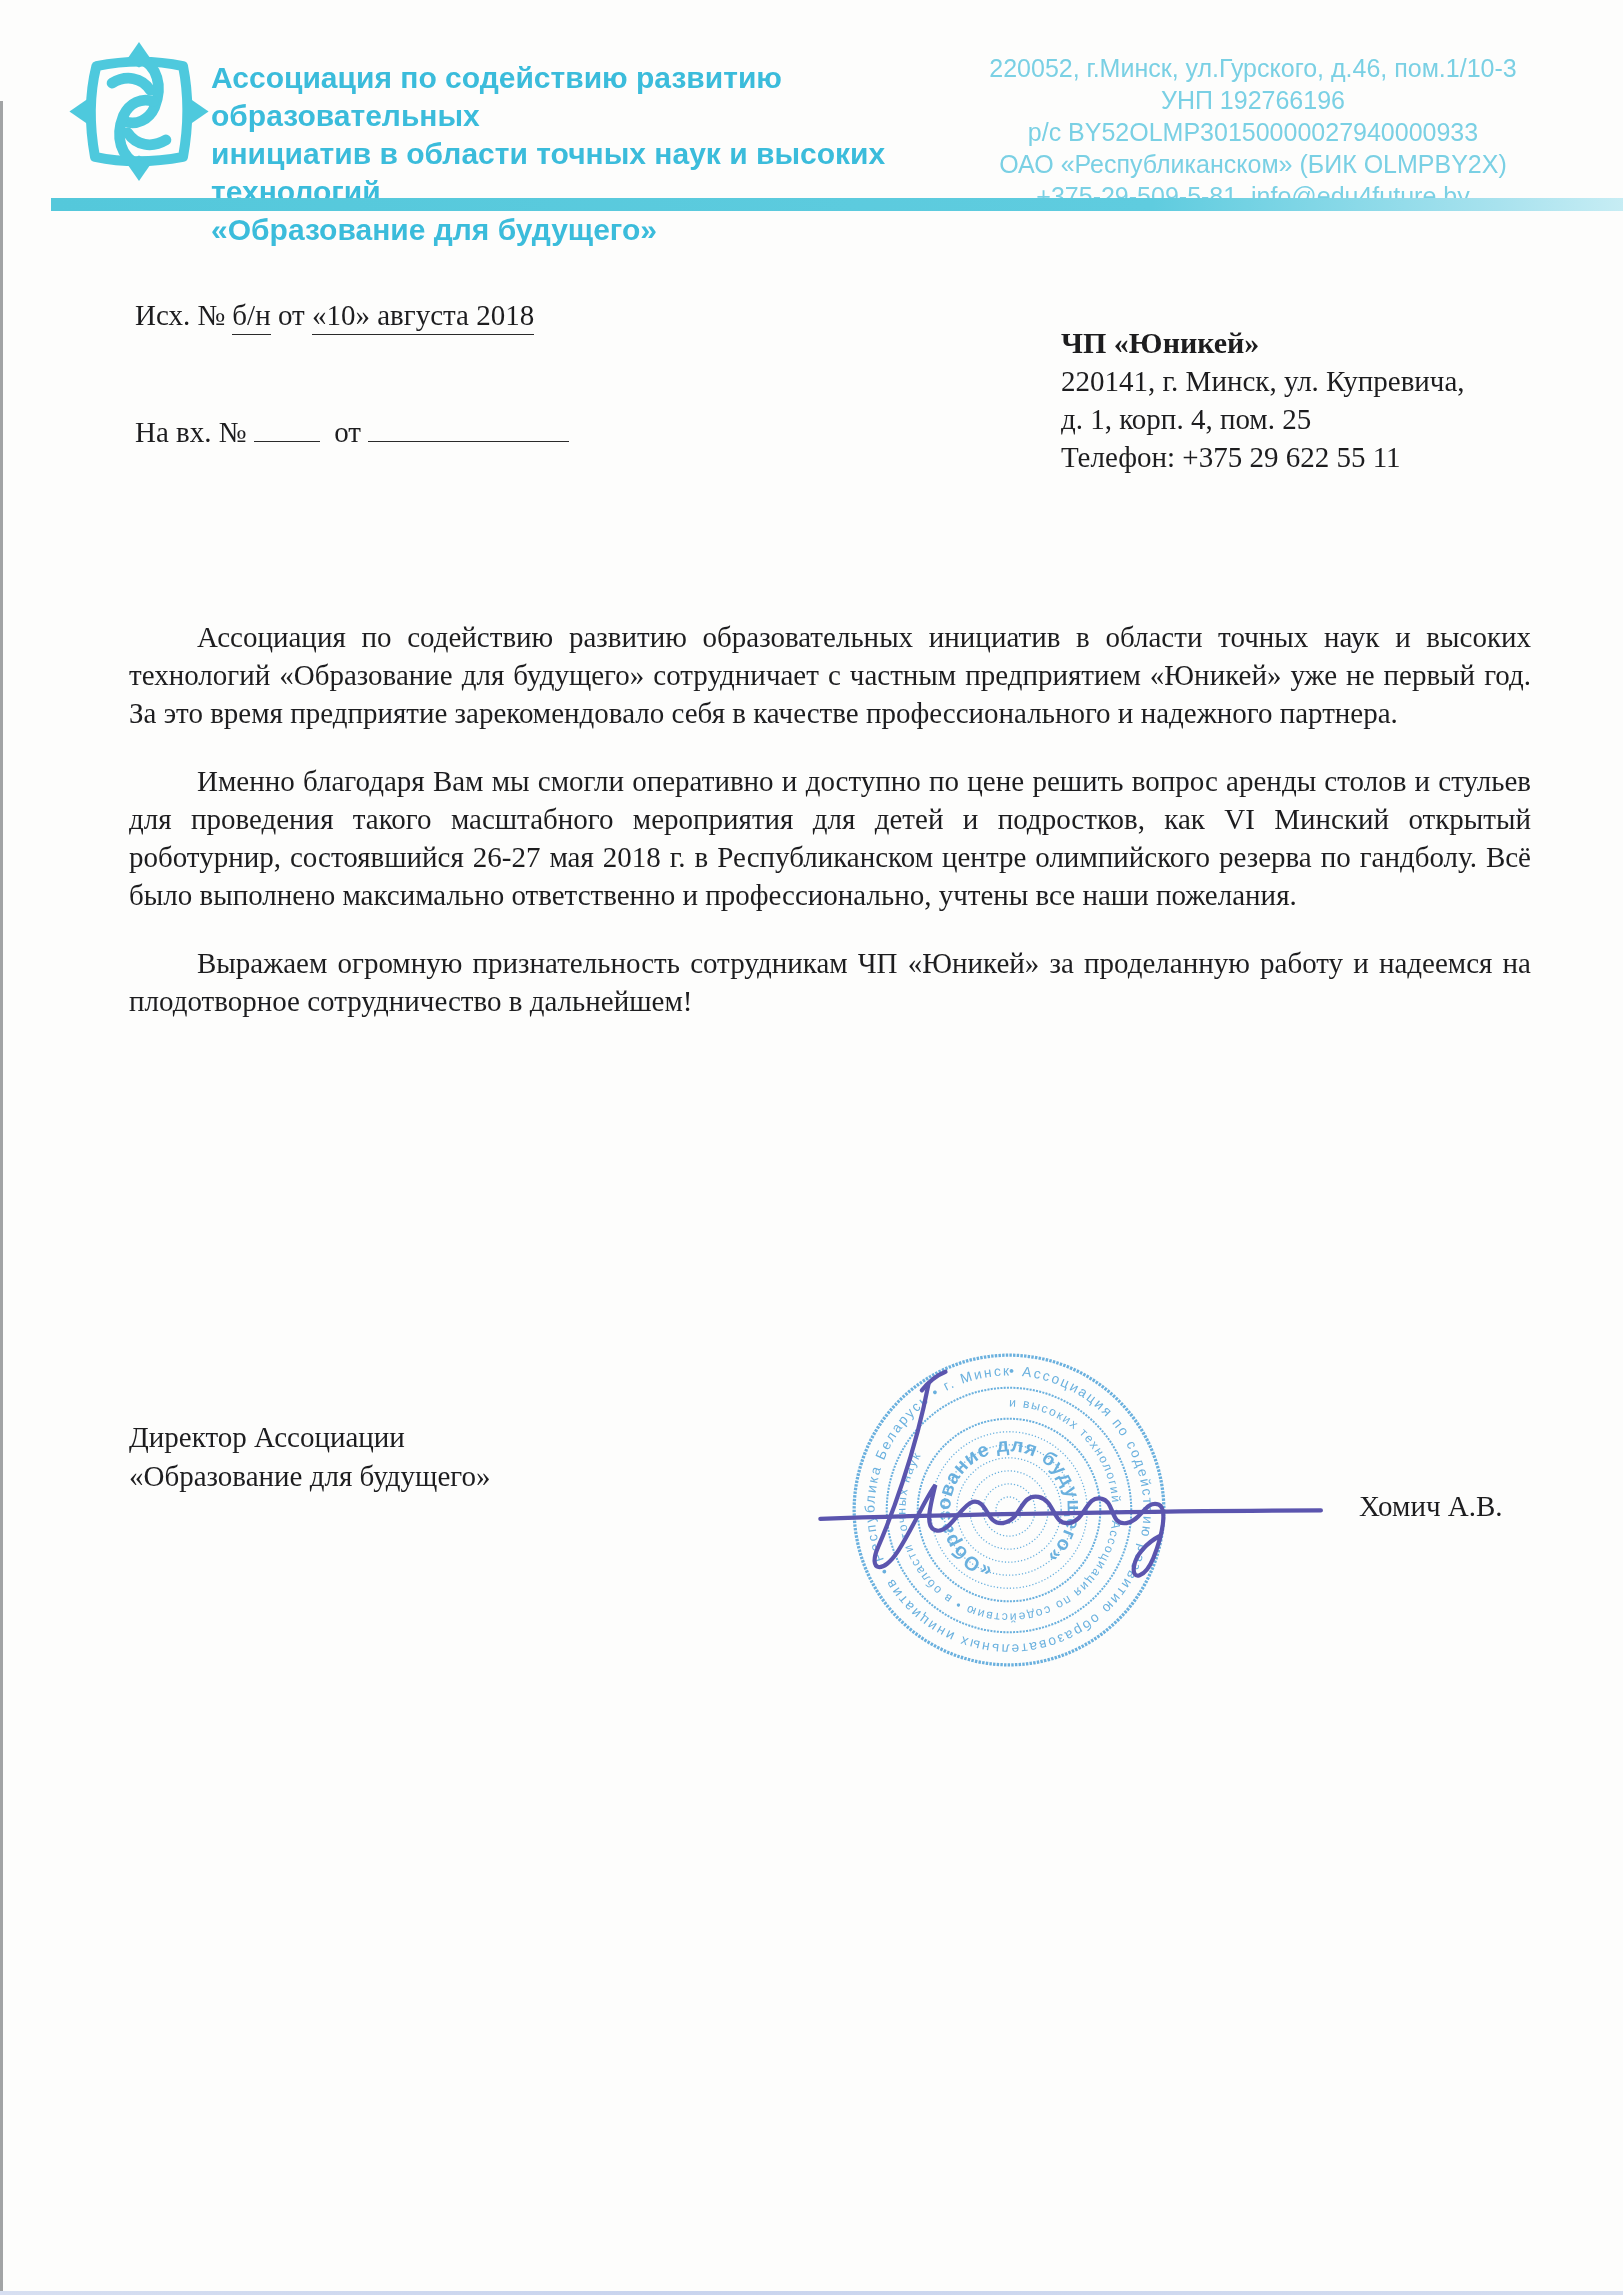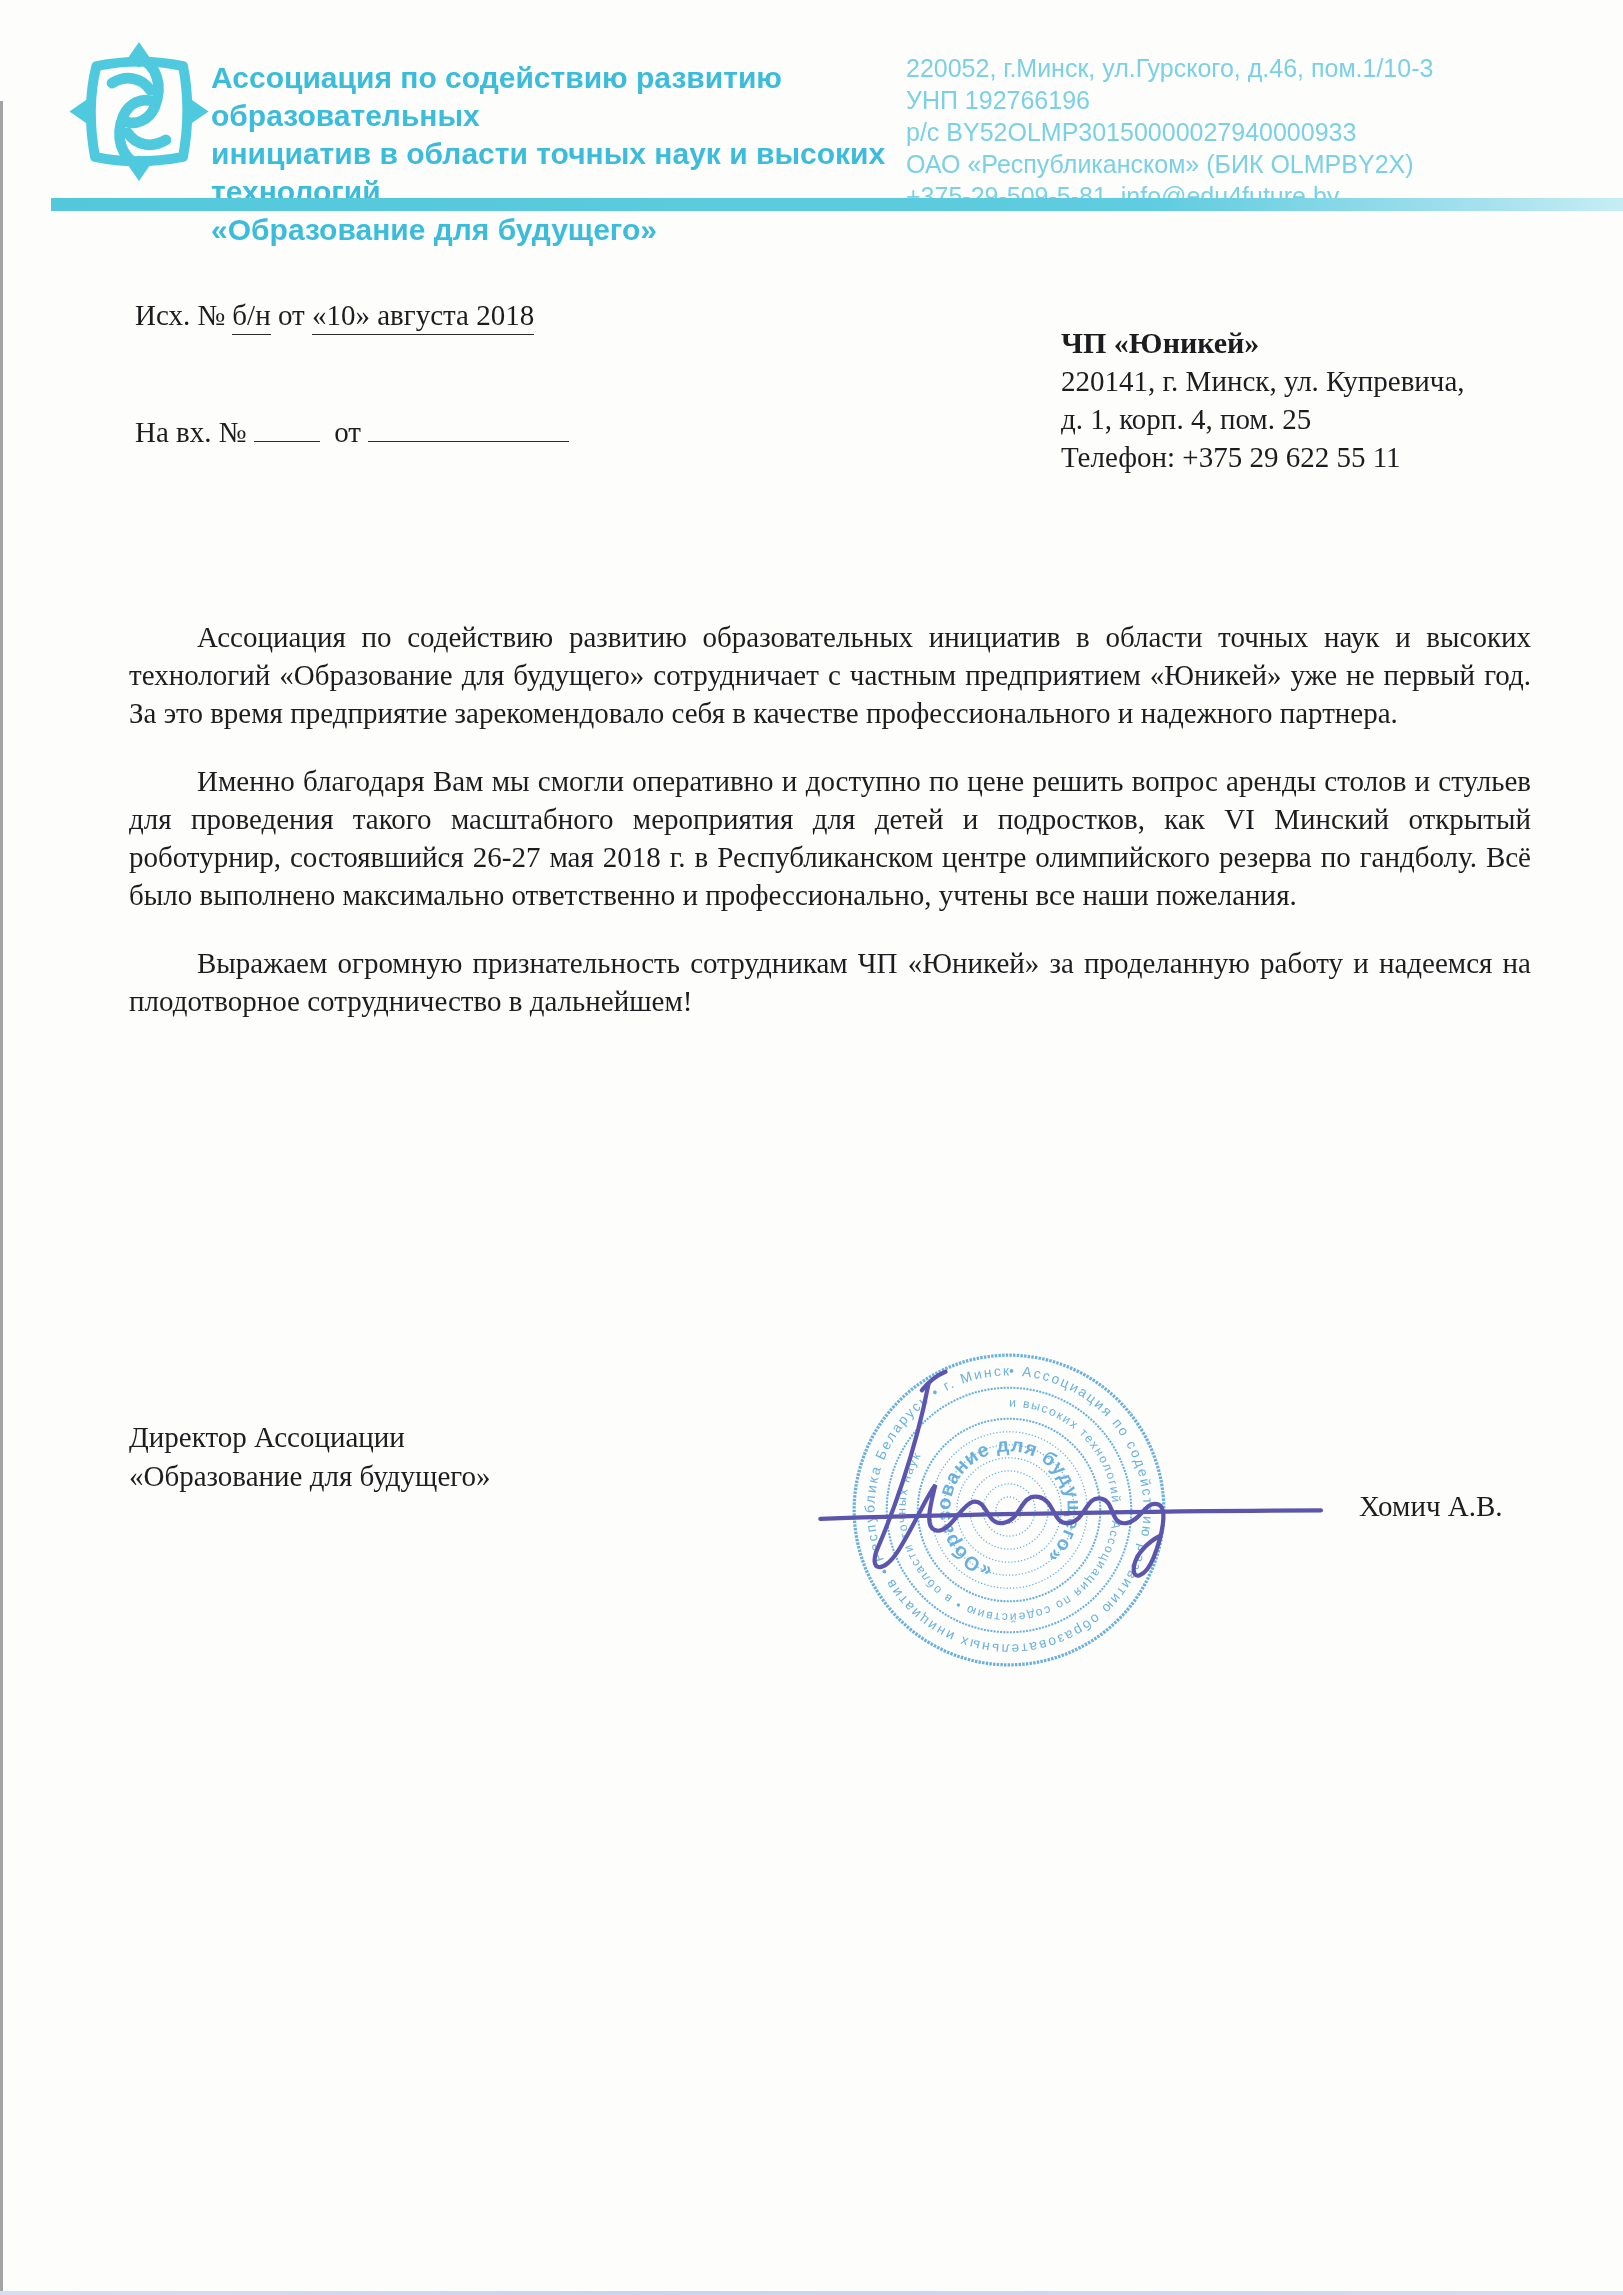--- a/index.html
+++ b/index.html
@@ -15,21 +15,21 @@
   .logo{position:absolute;left:68px;top:39px;width:142px;height:145px;}
   .org-name{
     position:absolute;left:211px;top:47px;width:812px;
     font-family:"Liberation Sans","DejaVu Sans",sans-serif;
     font-weight:bold;font-size:30px;line-height:38px;
     color:#3bbcdb;
     margin-top:12px;
   }
   .contact{
     position:absolute;right:24px;top:52px;width:694px;
-    text-align:left;
+    text-align:center;
     font-family:"Liberation Sans","DejaVu Sans",sans-serif;
     font-size:25px;line-height:32px;
     color:#7ad0e4;
   }
   .divider{
     position:absolute;left:51px;top:198px;right:0;height:12.7px;
     background:linear-gradient(to right,#54c8db 0%,#5fccdf 70%,#a8e2ee 92%,#c7edf4 100%);
   }
   
   .ref{

